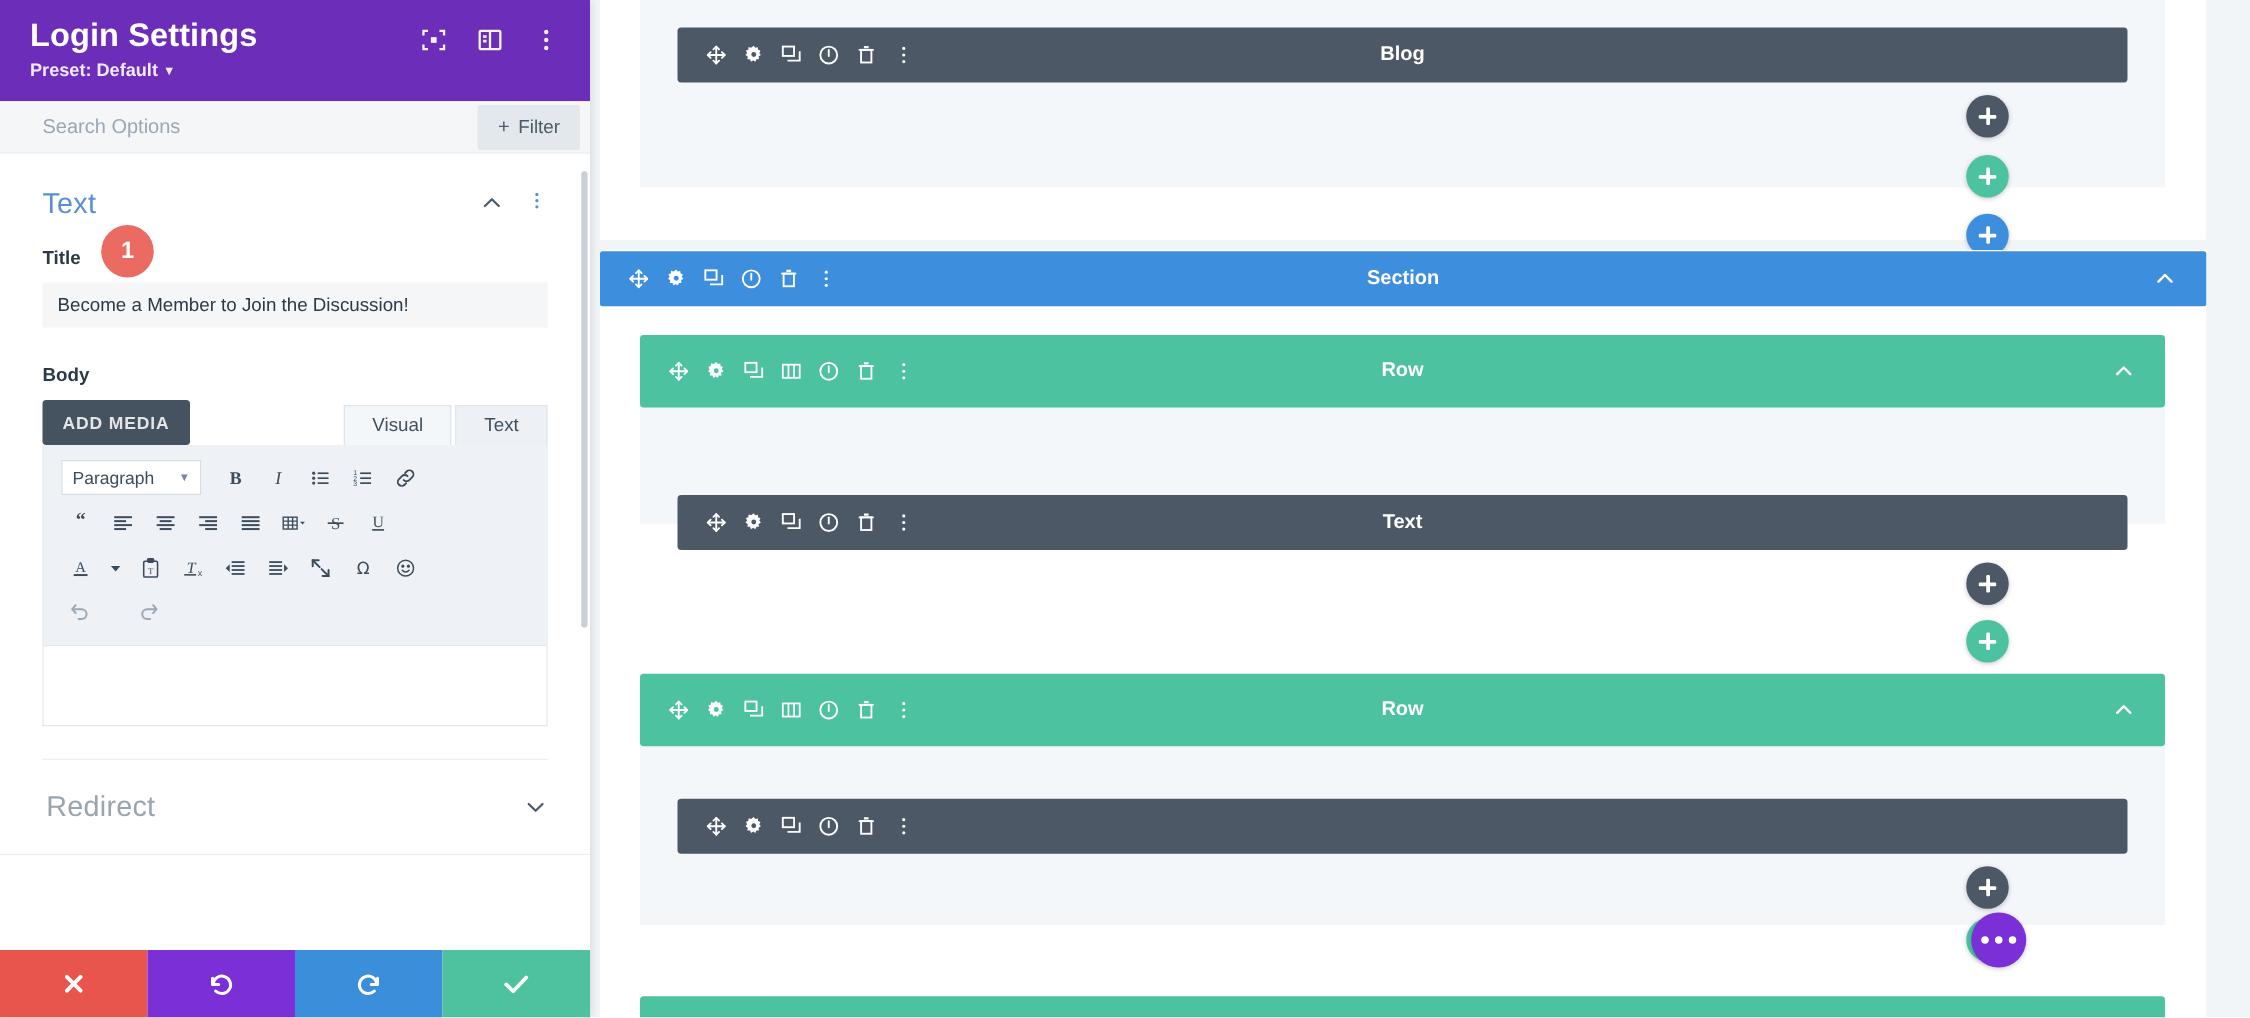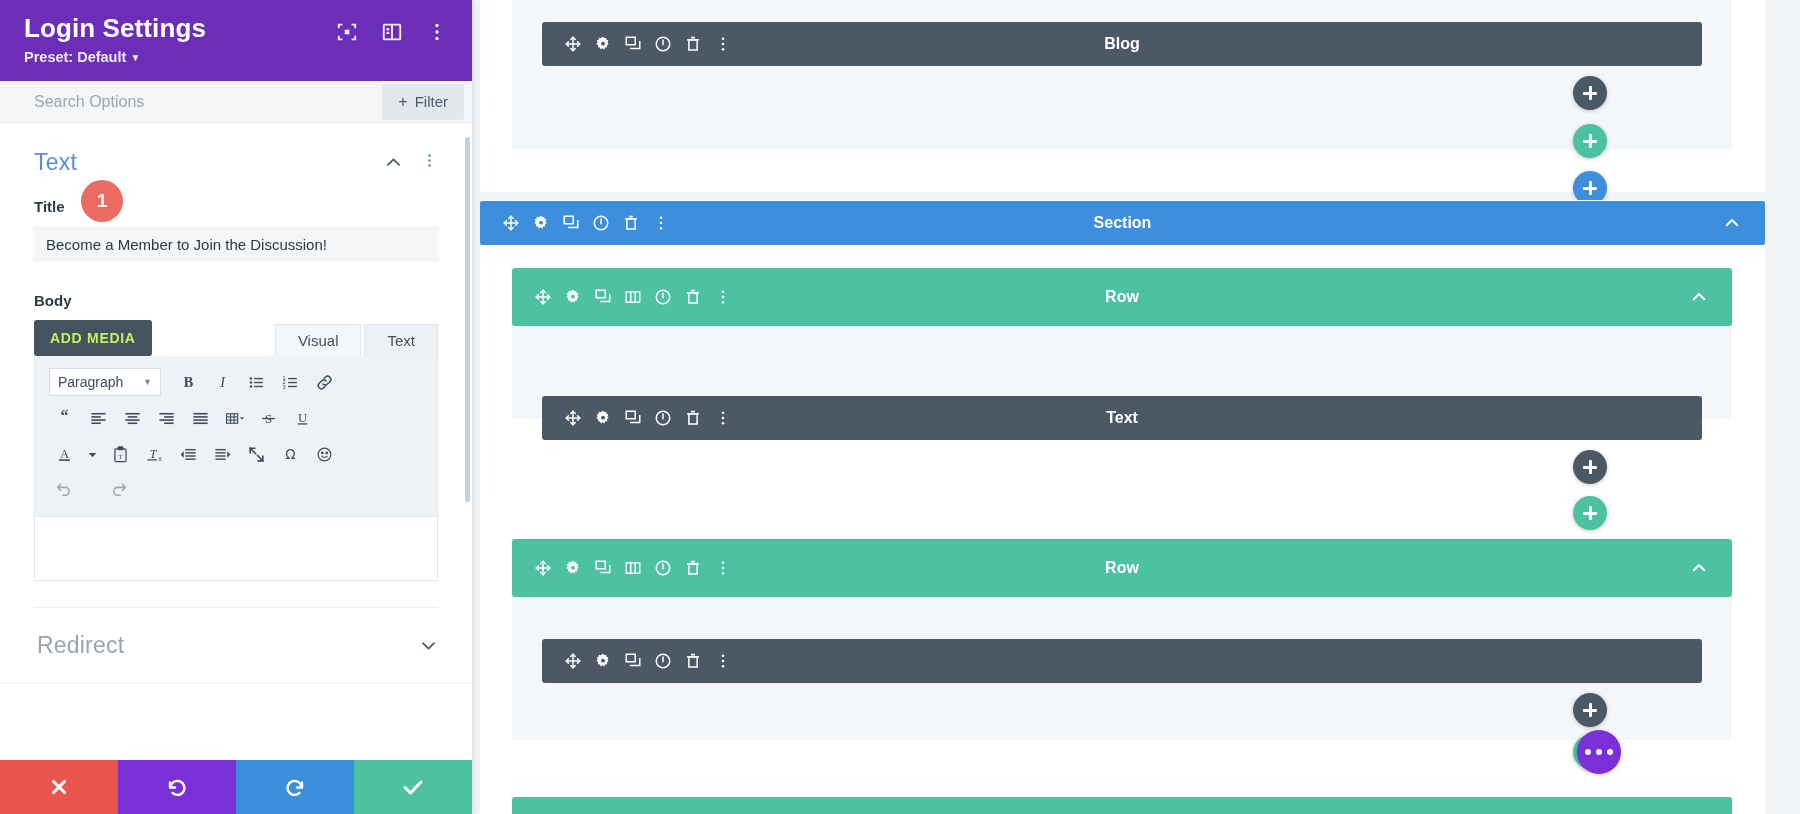--- a/index.html
+++ b/index.html
@@ -96,21 +96,21 @@
   .text-input {
     width: 100%; height: 36px; background: #f4f6f8;
     border: none; outline: none; padding: 0 12px;
     font-size: 15px; color: #2b3a47;
     font-family: "Liberation Sans", sans-serif;
   }
 
   .body-field { margin-top: 30px; }
   .editor-top { display: flex; align-items: flex-end; margin-top: 10px; }
   .add-media {
-    background: #45525f; color: #bef264; border: none;
+    background: #45525f; color: #e5e5e5; border: none;
     padding: 10px 16px; font-size: 14px; font-weight: bold;
     letter-spacing: .7px; cursor: pointer; border-radius: 3px;
     font-family: "Liberation Sans", sans-serif;
   }
   .editor-tabs { margin-left: auto; display: flex; align-items: flex-end; gap: 3px; padding-left: 18px; }
   .ed-tab {
     background: #edf1f5; border: 1px solid #dfe5ea; border-bottom: none;
     padding: 7px 22px; font-size: 15px; color: #40505f; cursor: pointer;
   }
   .ed-tab.active { background: #f4f7fa; }

